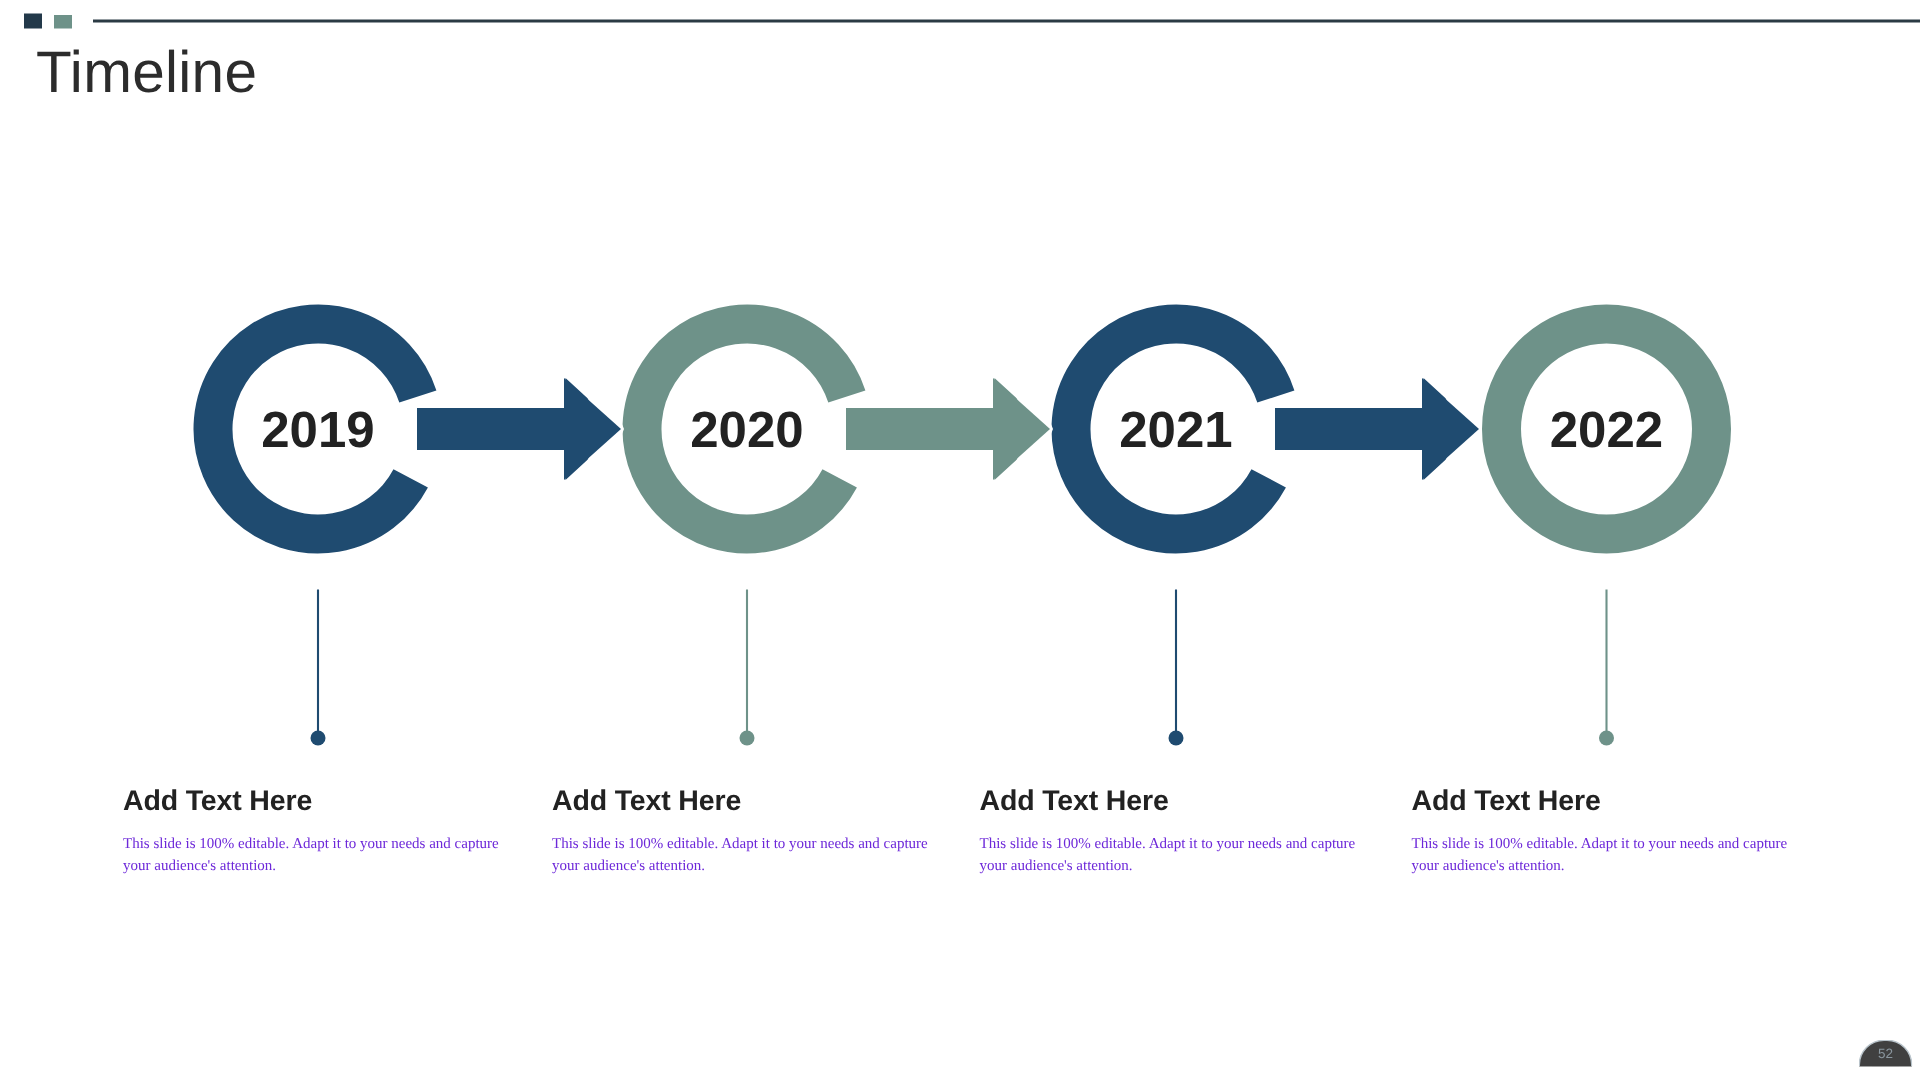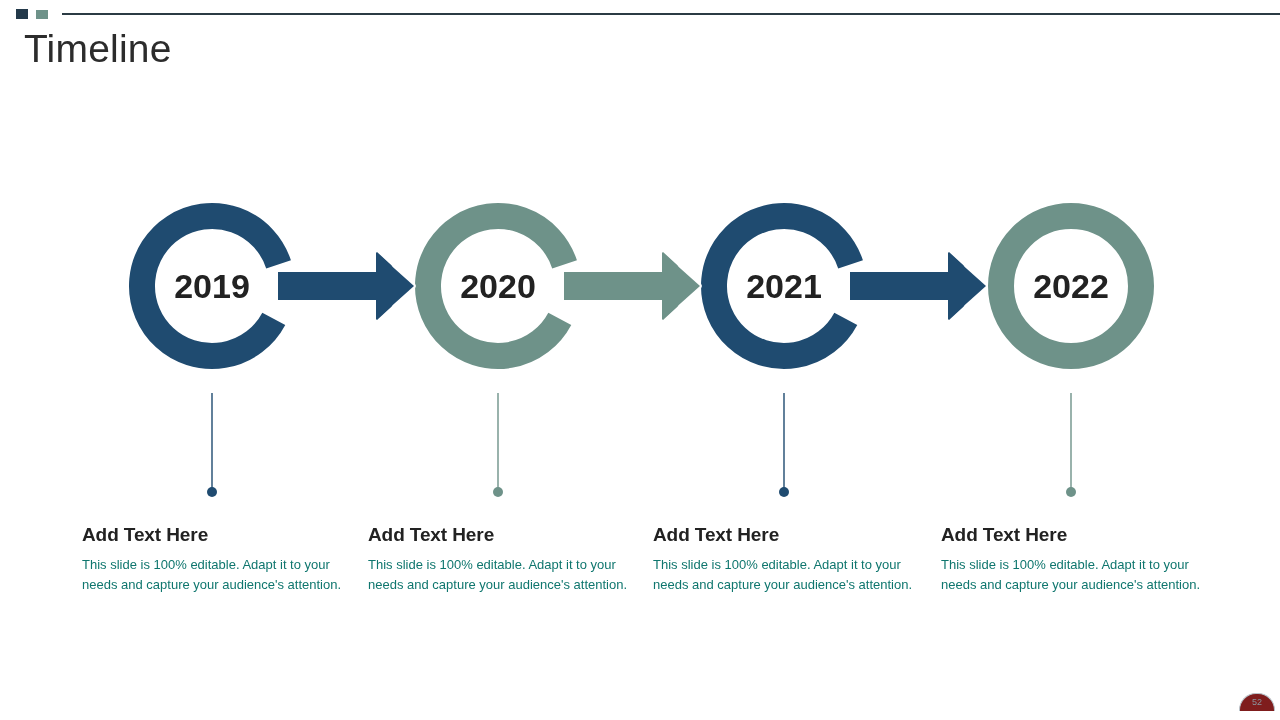--- a/index.html
+++ b/index.html
@@ -23,30 +23,31 @@
   
   #diagram{position:absolute;left:0;top:0;width:1280px;height:720px;pointer-events:none;}
 
   
   .cap{position:absolute;text-align:left;}
   .cap h3{
     margin:0;font-size:19px;font-weight:700;color:#222222;
     letter-spacing:-.1px;line-height:1.2;
   }
   .cap p{
-    margin:8px 0 0 0;font-size:13px;font-weight:400;color:#0f766e;
+    margin:8px 0 0 0;font-size:10px;font-weight:400;color:#6d28d9;
     line-height:1.55;
+    font-family:Liberation Serif, serif;
   }
 
   
   .pagebadge{
     position:absolute;left:1239px;top:693px;width:34px;height:17px;
     border:1px solid #b9c4cb;border-bottom:none;
     border-top-left-radius:17px;border-top-right-radius:17px;
-    background:#7f1d1d;
+    background:#404040;
     text-decoration:underline;
   }
   .pagebadge span{
     position:absolute;left:0;right:0;top:3px;text-align:center;
     font-size:9px;color:#8a969e;font-family:"Liberation Sans",sans-serif;
   }
 </style>
 </head>
 <body>
 

